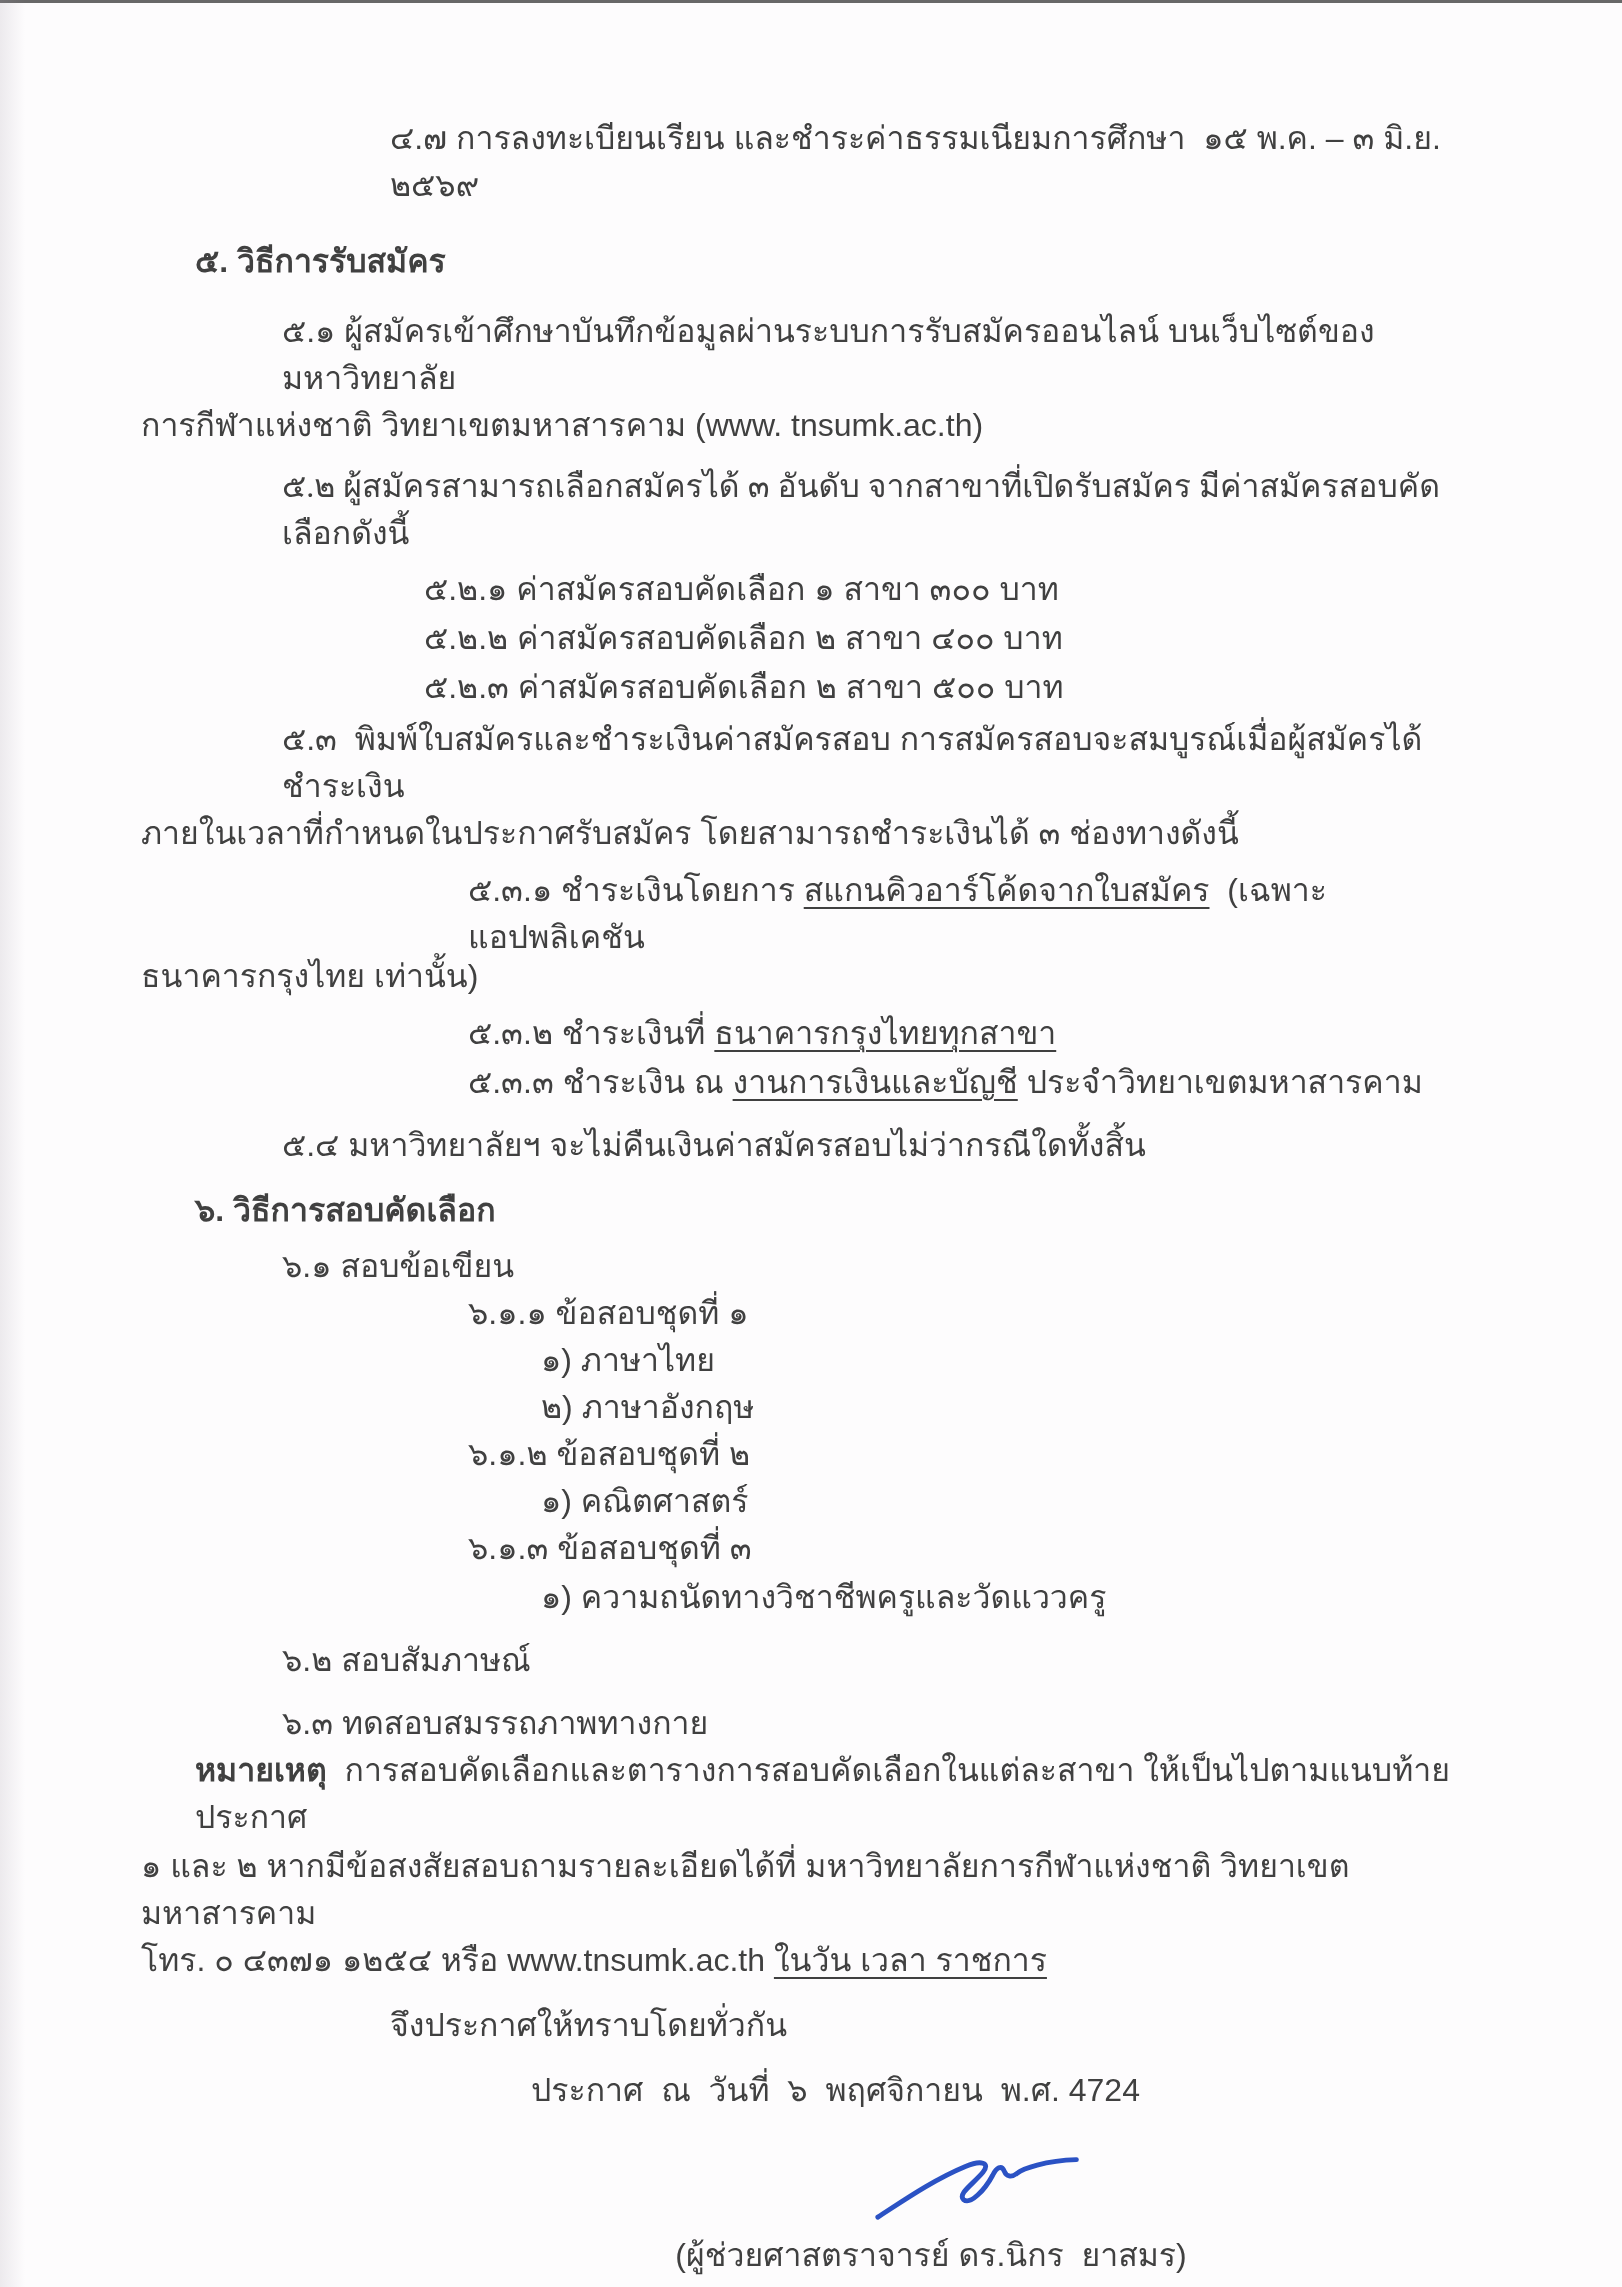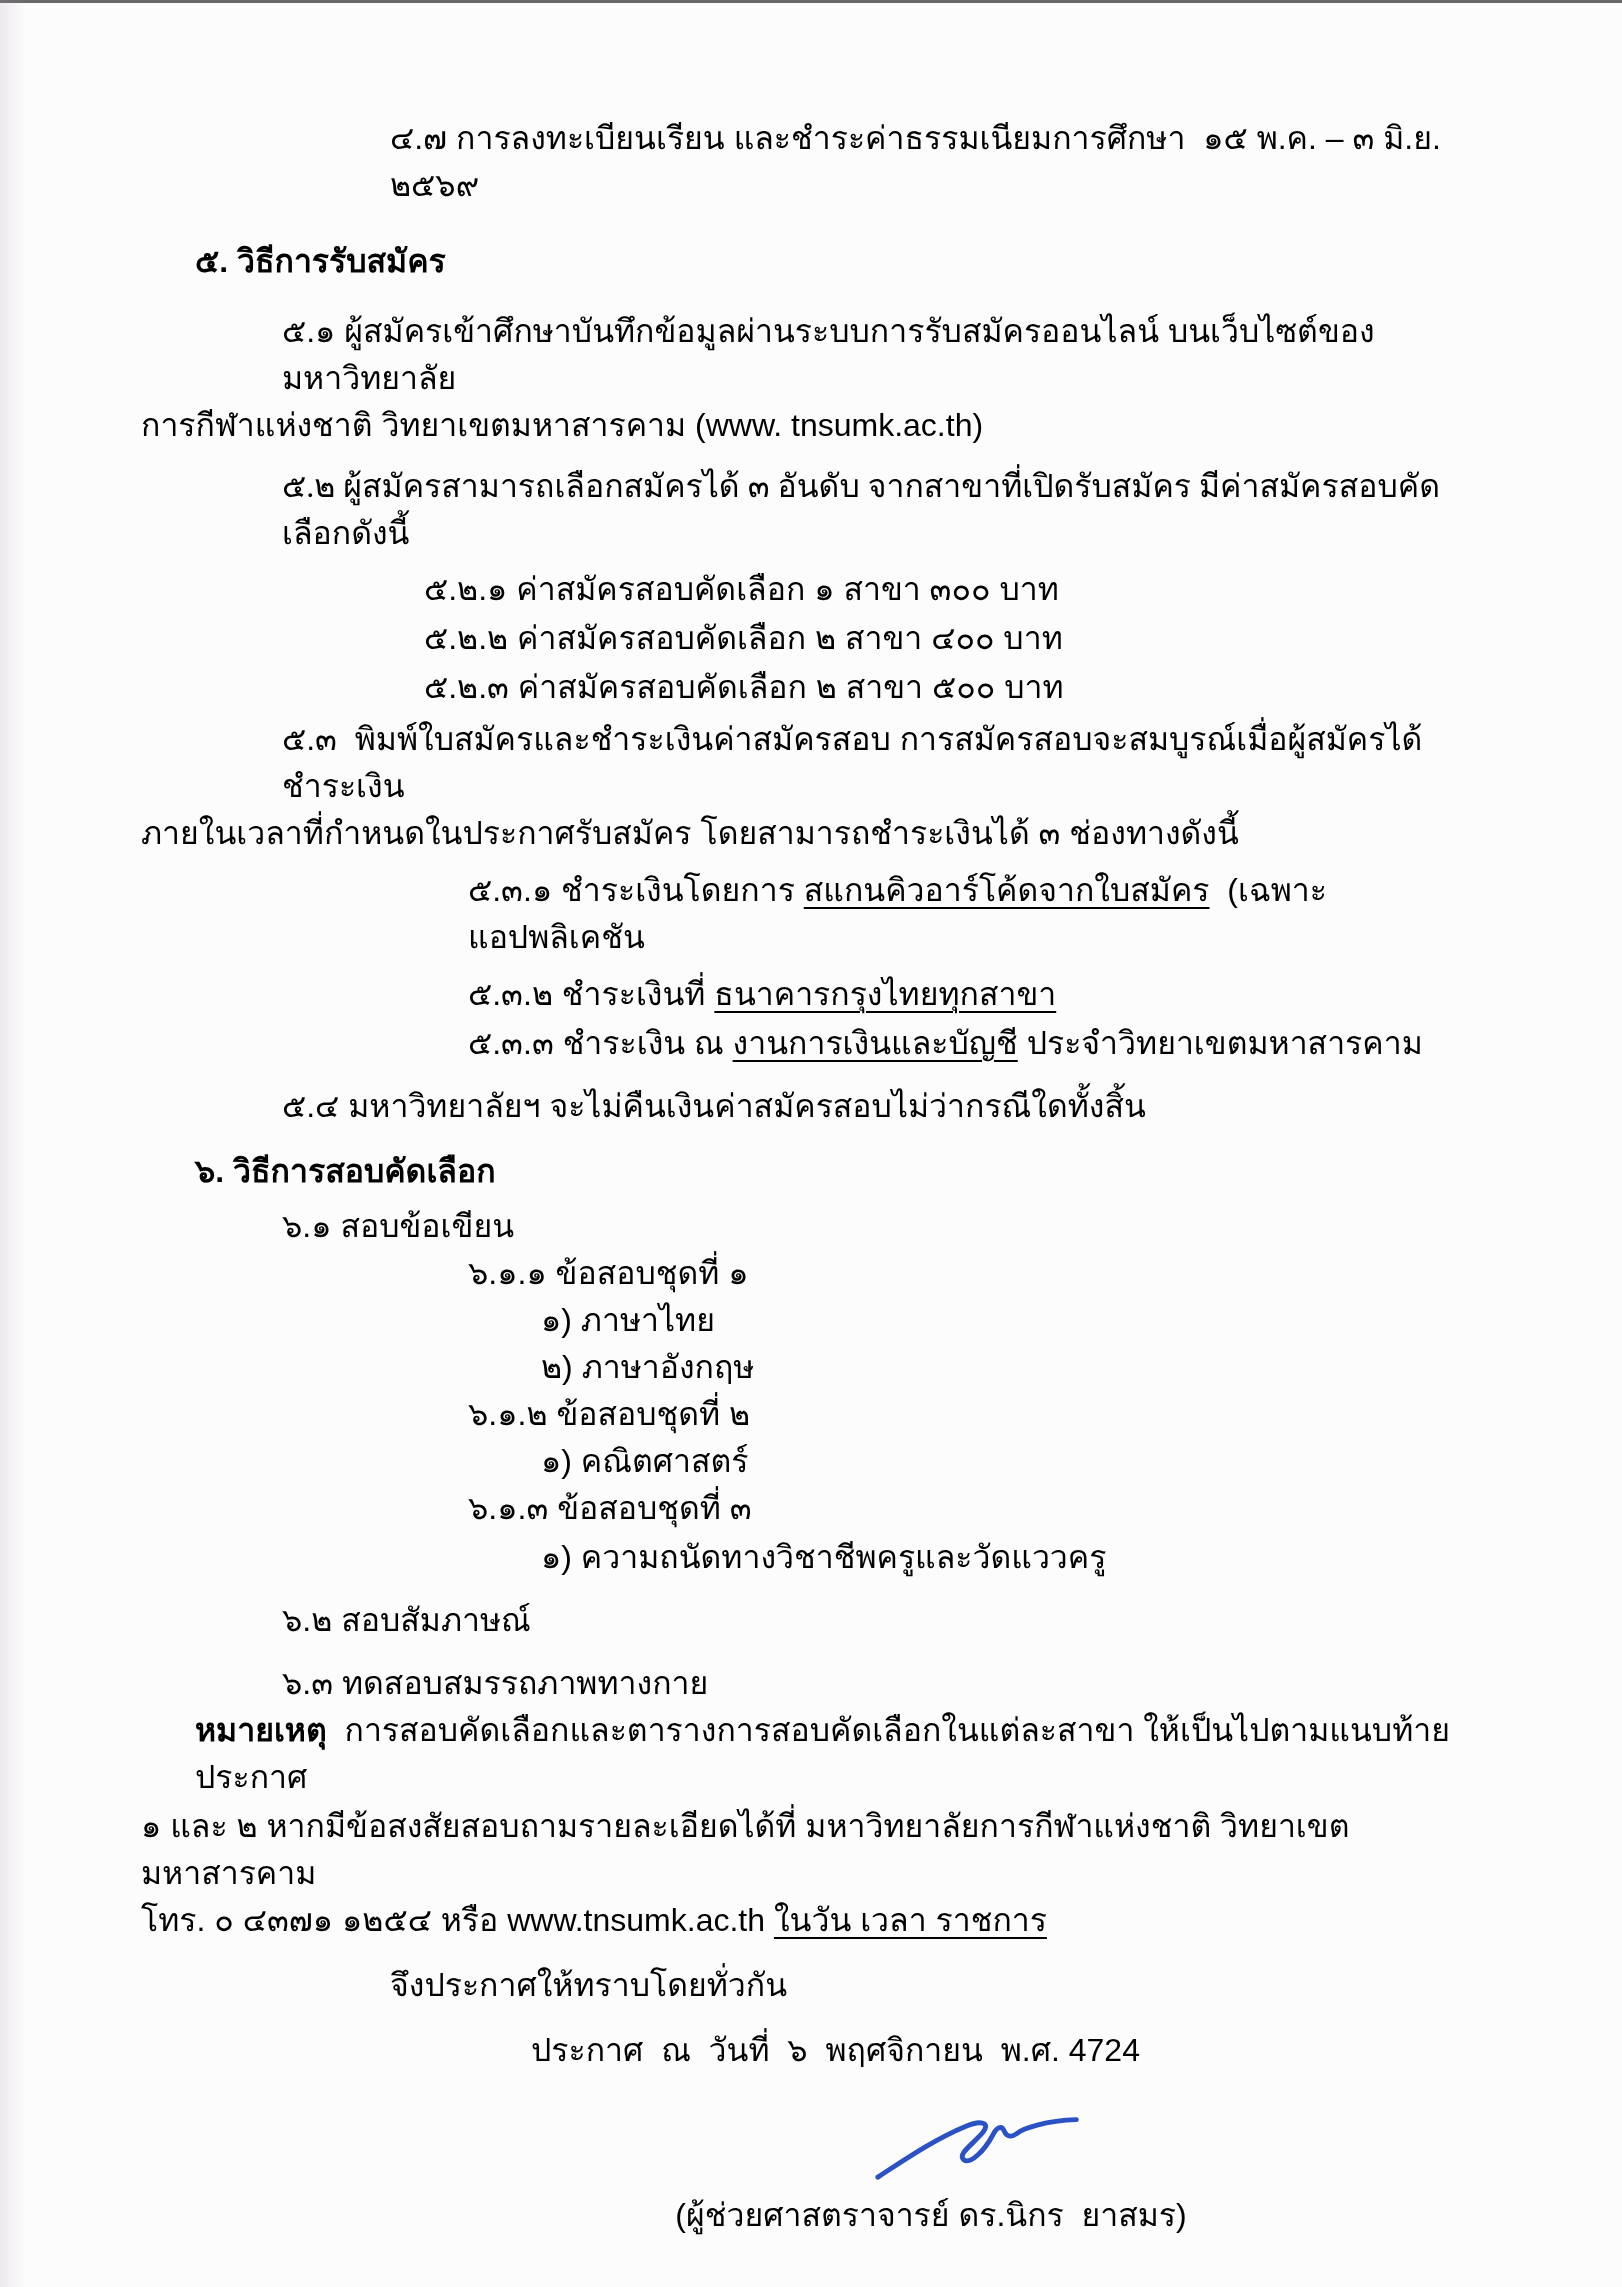--- a/index.html
+++ b/index.html
@@ -1,21 +1,21 @@
 <!DOCTYPE html>
 <html><head>
 <meta charset="utf-8">
 <style>
   html,body{margin:0;padding:0;background:#e8e8e8;}
   .page{
     position:relative;
     width:1623px;height:2288px;
     margin:0 auto;
     background:#fdfcfd;
-    color:#000000;
+    color:#404040;
     font-family:"Liberation Sans","DejaVu Sans",sans-serif;
     font-size:32px;
     overflow:hidden;
     box-sizing:border-box;
     padding:115px 127px 0 141px;
   }
   .scan-top-edge{
     position:absolute;top:0;left:0;right:0;height:2.9px;
     background:#4d4d4d;opacity:.85;
   }
@@ -78,20 +78,21 @@
 
   <div class="line ind1 mt4"><span class="t">๕.๒ ผู้สมัครสามารถเลือกสมัครได้ ๓ อันดับ จากสาขาที่เปิดรับสมัคร มีค่าสมัครสอบคัดเลือกดังนี้</span></div>
   <div class="line ind2 mt9"><span class="t">๕.๒.๑ ค่าสมัครสอบคัดเลือก ๑ สาขา ๓๐๐ บาท</span></div>
   <div class="line ind2 mt2"><span class="t">๕.๒.๒ ค่าสมัครสอบคัดเลือก ๒ สาขา ๔๐๐ บาท</span></div>
   <div class="line ind2 mt2"><span class="t">๕.๒.๓ ค่าสมัครสอบคัดเลือก ๒ สาขา ๕๐๐ บาท</span></div>
 
   <div class="line ind1 mt5"><span class="t">๕.๓  พิมพ์ใบสมัครและชำระเงินค่าสมัครสอบ การสมัครสอบจะสมบูรณ์เมื่อผู้สมัครได้ชำระเงิน</span></div>
   <div class="line ind0"><span class="t">ภายในเวลาที่กำหนดในประกาศรับสมัคร โดยสามารถชำระเงินได้ ๓ ช่องทางดังนี้</span></div>
 
   <div class="line ind3 mt10"><span class="t">๕.๓.๑ ชำระเงินโดยการ </span><span class="t u">สแกนคิวอาร์โค้ดจากใบสมัคร</span><span class="t">  (เฉพาะแอปพลิเคชัน</span></div>
+  <div class="line ind0 mtn8"><span class="t">ธนาคารกรุงไทย เท่านั้น)</span></div>
 
   <div class="line ind3 mt10"><span class="t">๕.๓.๒ ชำระเงินที่ </span><span class="t u">ธนาคารกรุงไทยทุกสาขา</span></div>
   <div class="line ind3 mt2"><span class="t">๕.๓.๓ ชำระเงิน ณ </span><span class="t u">งานการเงินและบัญชี</span><span class="t"> ประจำวิทยาเขตมหาสารคาม</span></div>
   <div class="line ind1"><span class="t">๕.๔ มหาวิทยาลัยฯ จะไม่คืนเงินค่าสมัครสอบไม่ว่ากรณีใดทั้งสิ้น</span></div>
 
   <div class="line indh b mt17"><span class="t">๖. วิธีการสอบคัดเลือก</span></div>
 
   <div class="line ind1 mt9"><span class="t">๖.๑ สอบข้อเขียน</span></div>
   <div class="line ind3"><span class="t">๖.๑.๑ ข้อสอบชุดที่ ๑</span></div>
   <div class="line ind4"><span class="t">๑) ภาษาไทย</span></div>

